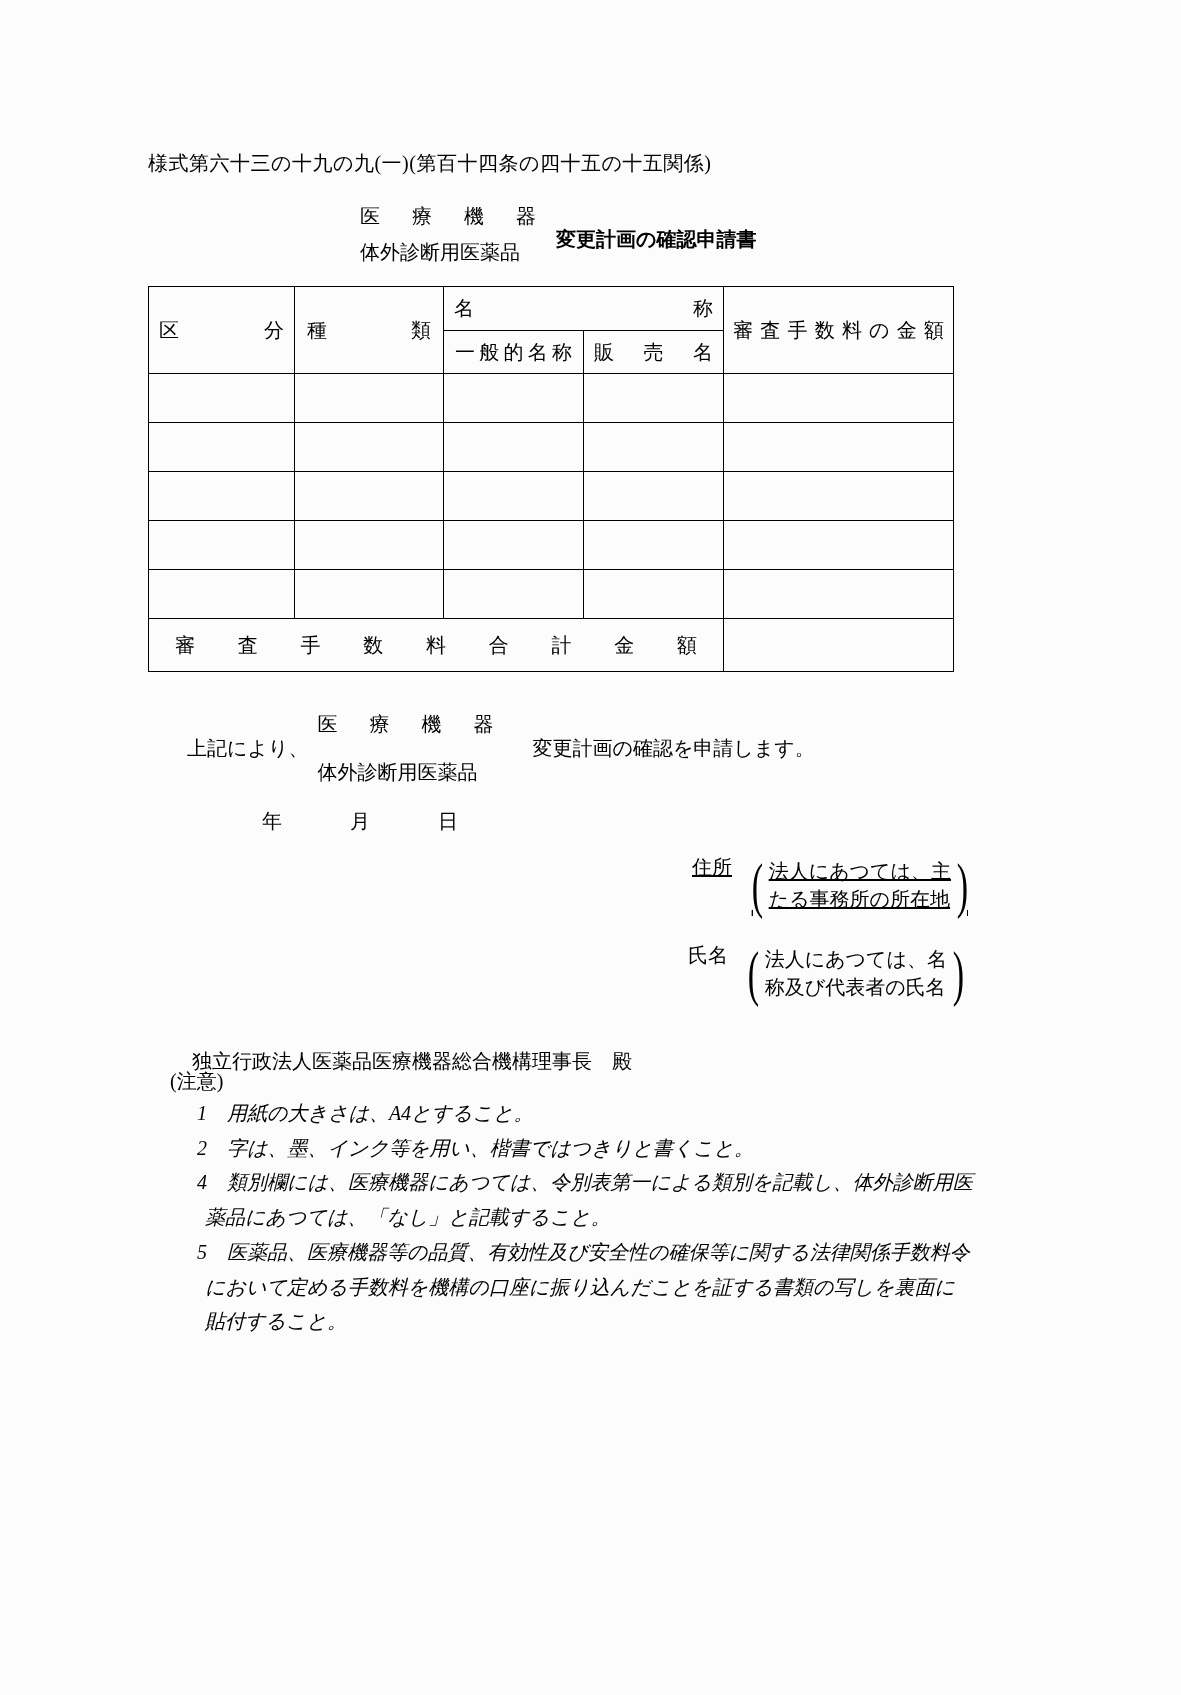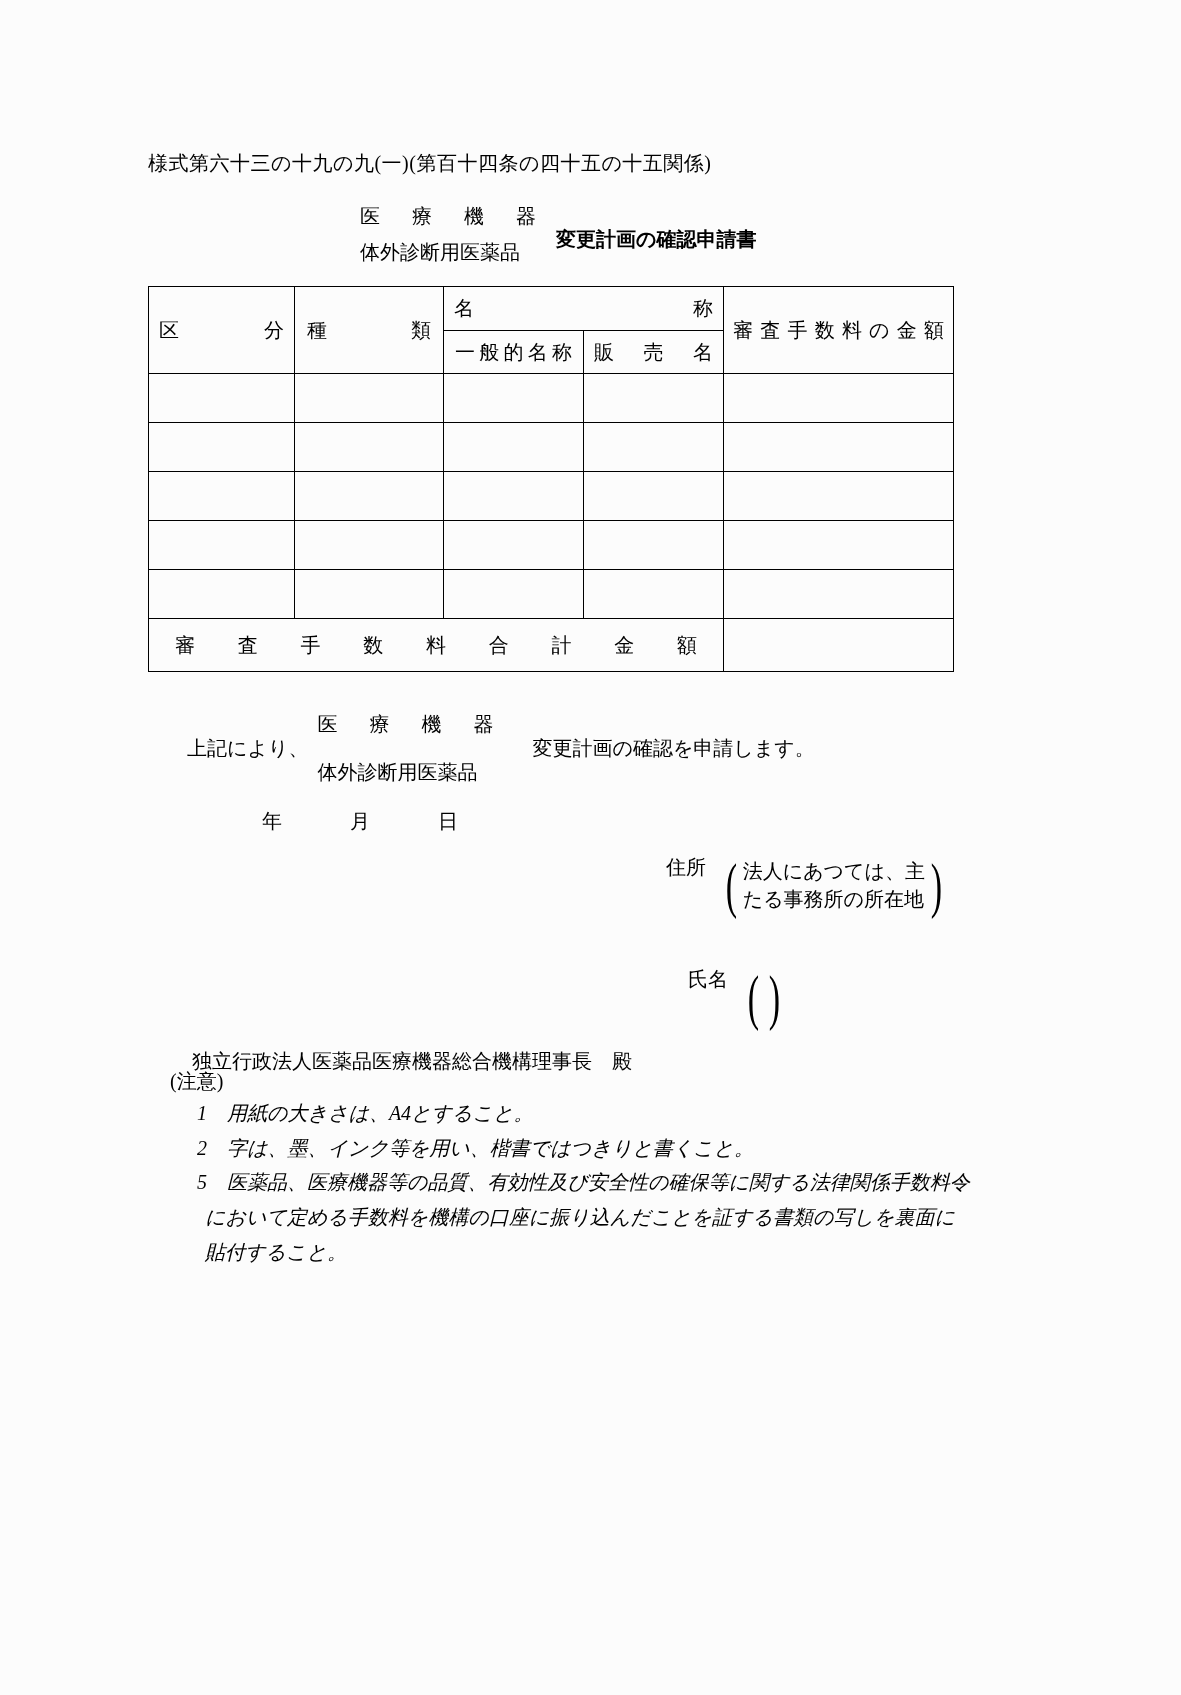--- a/index.html
+++ b/index.html
@@ -54,22 +54,22 @@
   .field .flabel { margin-right: 15px; padding-top: 2px; white-space: nowrap; }
   .bracket-group { display: flex; align-items: center; }
   .paren {
     font-size: 62px;
     line-height: 66px;
     font-weight: 400;
     transform: scaleX(0.55);
     user-select: none;
   }
   .bracket-text { line-height: 28px; white-space: nowrap; margin: 0 1px; }
-  .field-address { left: 666px; top: 852px; }
-  .field-name    { left: 688px; top: 940px; margin-top: 24px; }
+  .field-address { left: 692px; top: 852px; text-decoration: underline; }
+  .field-name    { left: 688px; top: 940px; }
 
   .addressee { left: 192px; top: 1026px; white-space: nowrap; margin-top: 22px; }
   .notes-title { left: 170px; top: 1068px; white-space: nowrap; }
 
   
   .notes { left: 148px; top: 1096px; width: 920px; font-style: italic; }
   .note {
     line-height: 34.7px;
     padding-left: 57px;
     text-indent: -8px;
@@ -235,27 +235,29 @@
       <span class="paren">(</span>
       <div class="bracket-text">法人にあつては、主<br>たる事務所の所在地</div>
       <span class="paren">)</span>
     </div>
   </div>
 
   <div class="abs field field-name">
     <span class="flabel">氏名</span>
     <div class="bracket-group">
       <span class="paren">(</span>
+      <div class="bracket-text">法人にあつては、名<br>称及び代表者の氏名</div>
       <span class="paren">)</span>
     </div>
   </div>
 
   <div class="abs addressee">独立行政法人医薬品医療機器総合機構理事長　殿</div>
 
   <div class="abs notes-title">(注意)</div>
 
   <div class="abs notes" id="notes-list">
       <div class="note">1　用紙の大きさは、A4とすること。</div>
       <div class="note">2　字は、墨、インク等を用い、楷書ではつきりと書くこと。</div>
+      <div class="note">4　類別欄には、医療機器にあつては、令別表第一による類別を記載し、体外診断用医<br>薬品にあつては、「なし」と記載すること。</div>
       <div class="note">5　医薬品、医療機器等の品質、有効性及び安全性の確保等に関する法律関係手数料令<br>において定める手数料を機構の口座に振り込んだことを証する書類の写しを裏面に<br>貼付すること。</div>
     </div>
 
 </div>
 
 </body></html>

